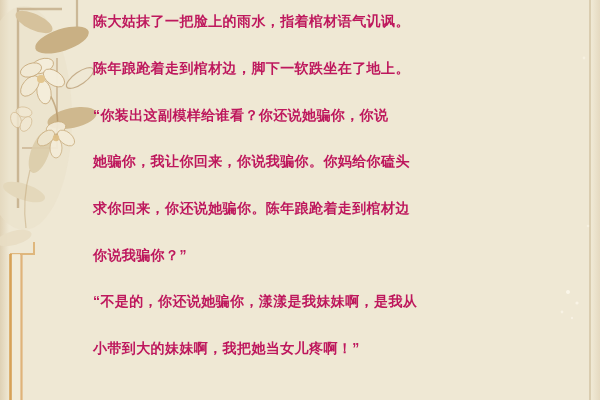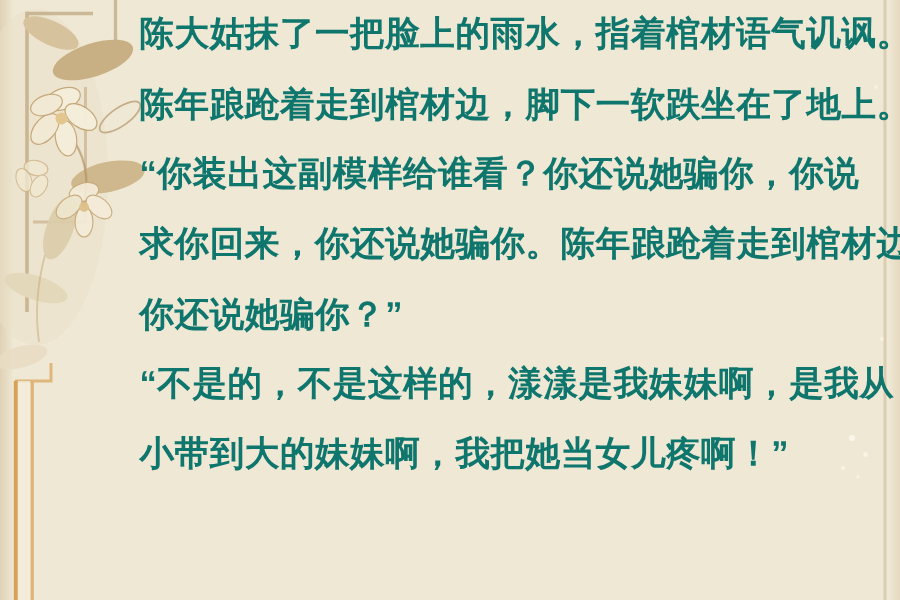--- a/index.html
+++ b/index.html
@@ -56,24 +56,24 @@
     position: absolute;
     left: 93px;
     top: -1px;
     width: 498px;
     z-index: 3;
   }
   .text-line {
     height: 46.7px;
     display: flex;
     align-items: center;
-    font-size: 23px;
+    font-size: 14px;
     font-weight: 700;
     letter-spacing: 0.4px;
-    color: #0f766e;
+    color: #be185d;
     white-space: nowrap;
   }
 </style>
 </head>
 <body>
 
 <div class="reader-page">
 
   <div class="edge-left"></div>
   <div class="edge-right"></div>
@@ -132,19 +132,20 @@
     <circle cx="22" cy="312" r="1.4" fill="#fdf9ee" opacity="0.6"></circle>
     <circle cx="32" cy="318" r="1.2" fill="#fdf9ee" opacity="0.6"></circle>
     <circle cx="44" cy="58" r="1.4" fill="#fdf9ee" opacity="0.5"></circle>
     <circle cx="48" cy="226" r="1.3" fill="#fdf9ee" opacity="0.5"></circle>
   </svg>
 
   <div class="text-column">
     <div class="text-line">陈大姑抹了一把脸上的雨水，指着棺材语气讥讽。</div>
     <div class="text-line">陈年踉跄着走到棺材边，脚下一软跌坐在了地上。</div>
     <div class="text-line">“你装出这副模样给谁看？你还说她骗你，你说</div>
+    <div class="text-line">她骗你，我让你回来，你说我骗你。你妈给你磕头</div>
     <div class="text-line">求你回来，你还说她骗你。陈年踉跄着走到棺材边</div>
-    <div class="text-line">你还说她骗你？”</div>
-    <div class="text-line">“不是的，不是这样的，漾漾是我妹妹啊，是我从</div>
+    <div class="text-line">你说我骗你？”</div>
+    <div class="text-line">“不是的，你还说她骗你，漾漾是我妹妹啊，是我从</div>
     <div class="text-line">小带到大的妹妹啊，我把她当女儿疼啊！”</div>
   </div>
 
 </div>
 
 </body></html>

